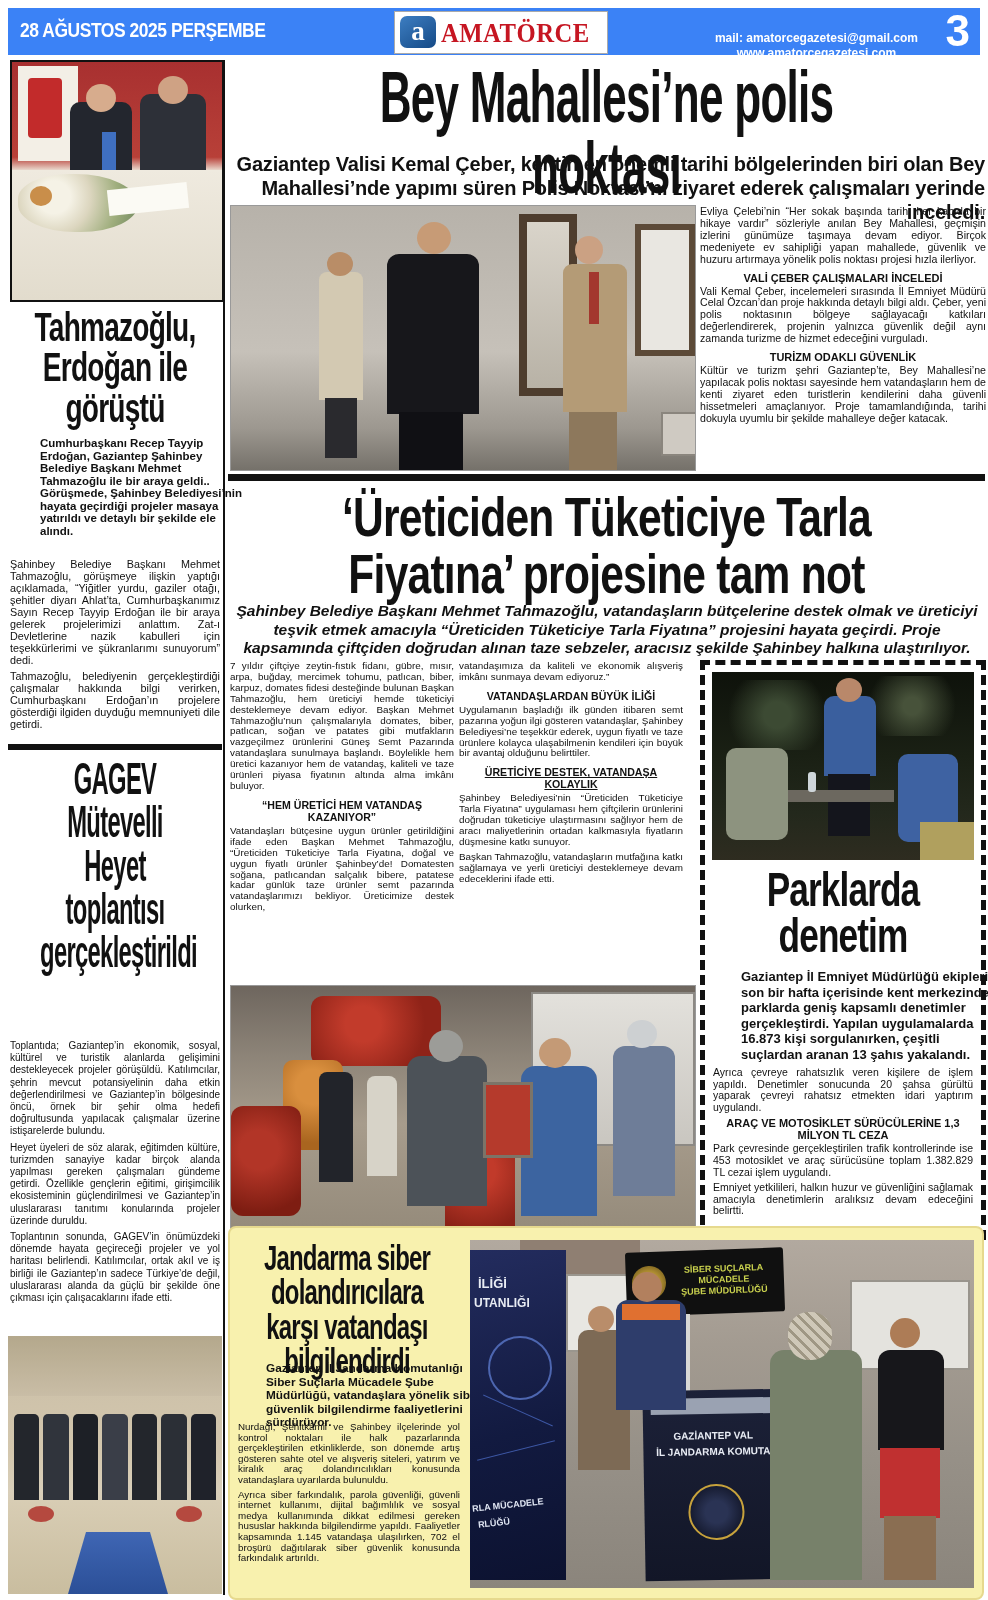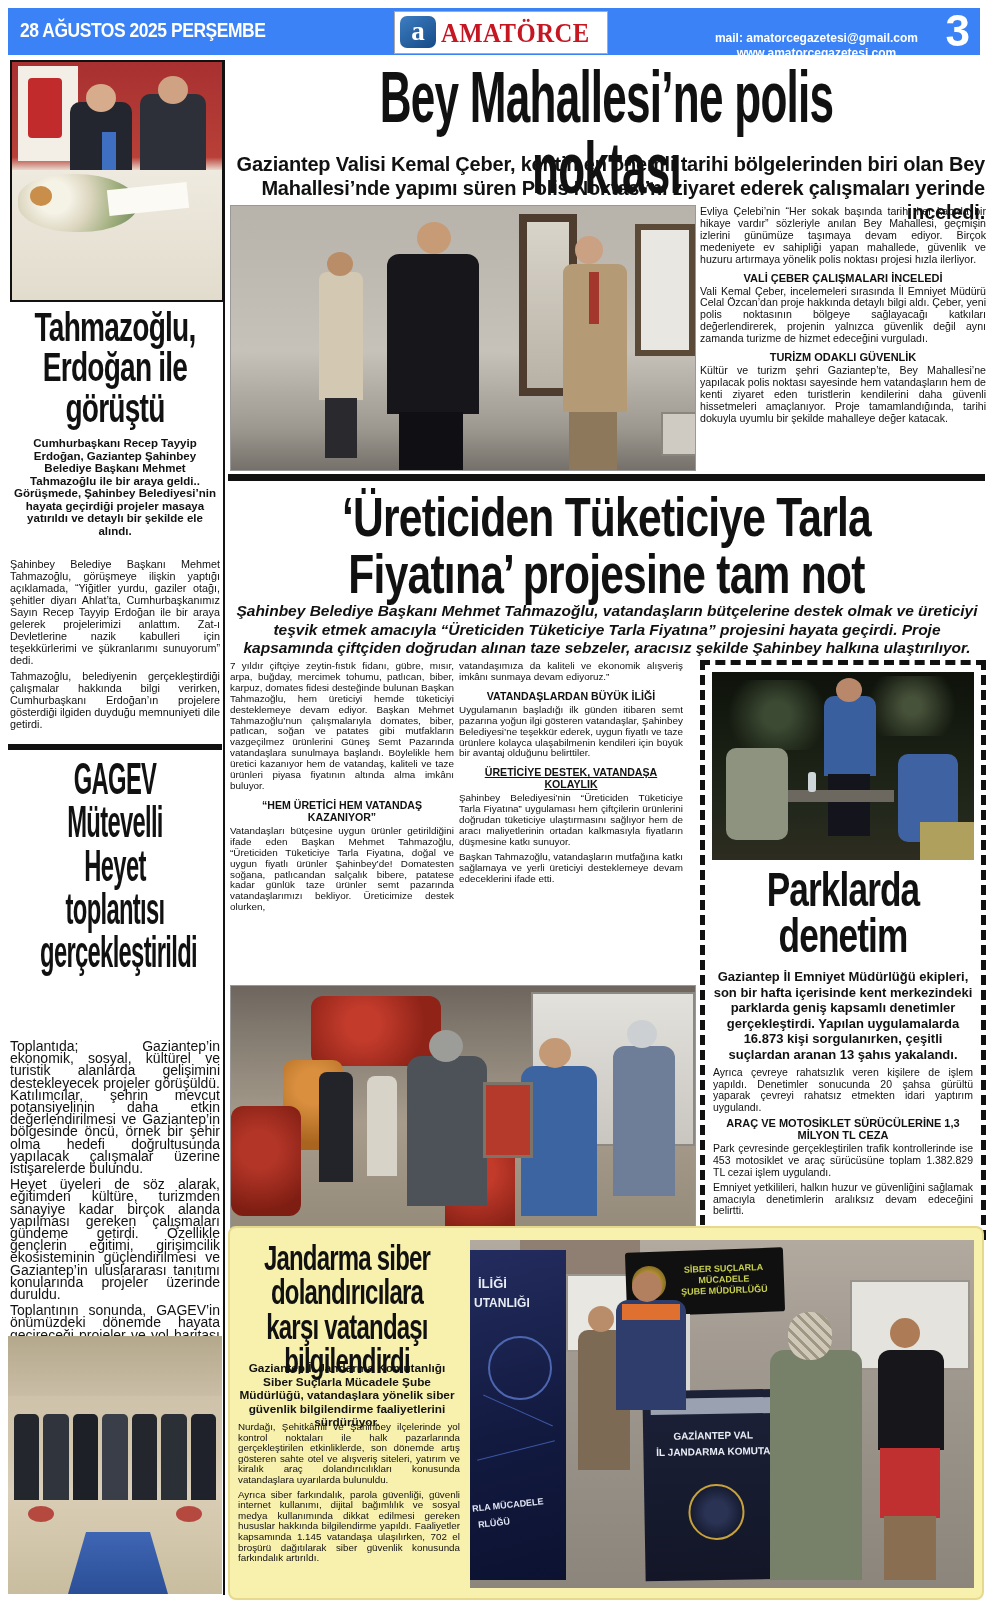--- a/index.html
+++ b/index.html
@@ -23,21 +23,21 @@
   
   .vrule{position:absolute;left:223px;top:60px;width:2px;height:1535px;background:#111;}
   .hrule-main{position:absolute;left:228px;top:474px;width:757px;height:7px;background:#111;}
   .lc-bar{position:absolute;left:8px;top:744px;width:214px;height:6px;background:#111;}
   
   .bighead{font-weight:800;text-align:center;line-height:.98;letter-spacing:-1px;
            transform-origin:center top;white-space:normal;}
   .subhead{font-weight:700;text-align:center;}
   .colhead{font-weight:700;text-align:center;}
   .body-txt{text-align:justify;}
-  .lede{font-weight:700;text-align:center;}
+  .lede{font-weight:700;text-align:left;margin-left:28px;}
   .ital{font-style:italic;}
   p{margin:0 0 4px 0;}
 </style>
 </head>
 <body>
 
 <div id="page">
 
   <div class="masthead">
     <div class="mast-date">28 AĞUSTOS 2025 PERŞEMBE</div>
@@ -71,21 +71,21 @@
   <div class="abs bighead" style="left:8px;top:306px;width:214px;font-size:36px;transform:scale(.78,1.15);">Tahmazoğlu, Erdoğan ile görüştü</div>
   <div class="abs lede" style="left:12px;top:437px;width:206px;font-size:11.5px;line-height:12.5px;">Cumhurbaşkanı Recep Tayyip Erdoğan, Gaziantep Şahinbey Belediye Başkanı Mehmet Tahmazoğlu ile bir araya geldi.. Görüşmede, Şahinbey Belediyesi’nin hayata geçirdiği projeler masaya yatırıldı ve detaylı bir şekilde ele alındı.</div>
   <div class="abs body-txt" style="left:10px;top:558px;width:210px;font-size:10.8px;line-height:12px;">
     <p>Şahinbey Belediye Başkanı Mehmet Tahmazoğlu, görüşmeye ilişkin yaptığı açıklamada, “Yiğitler yurdu, gaziler otağı, şehitler diyarı Ahlat’ta, Cumhurbaşkanımız Sayın Recep Tayyip Erdoğan ile bir araya gelerek projelerimizi anlattım. Zat-ı Devletlerine nazik kabulleri için teşekkürlerimi ve şükranlarımı sunuyorum” dedi.</p>
     <p>Tahmazoğlu, belediyenin gerçekleştirdiği çalışmalar hakkında bilgi verirken, Cumhurbaşkanı Erdoğan’ın projelere gösterdiği ilgiden duyduğu memnuniyeti dile getirdi.</p>
   </div>
 
   <div class="lc-bar"></div>
 
   <div class="abs bighead" style="left:8px;top:758px;width:214px;font-size:34px;transform:scale(.70,1.30);">GAGEV Mütevelli Heyet toplantısı gerçekleştirildi</div>
-  <div class="abs body-txt" style="left:10px;top:1040px;width:210px;font-size:14px;line-height:12.2px;">
+  <div class="abs body-txt" style="left:10px;top:1040px;width:210px;font-size:10px;line-height:12.2px;">
     <p>Toplantıda; Gaziantep’in ekonomik, sosyal, kültürel ve turistik alanlarda gelişimini destekleyecek projeler görüşüldü. Katılımcılar, şehrin mevcut potansiyelinin daha etkin değerlendirilmesi ve Gaziantep’in bölgesinde öncü, örnek bir şehir olma hedefi doğrultusunda yapılacak çalışmalar üzerine istişarelerde bulundu.</p>
     <p>Heyet üyeleri de söz alarak, eğitimden kültüre, turizmden sanayiye kadar birçok alanda yapılması gereken çalışmaları gündeme getirdi. Özellikle gençlerin eğitimi, girişimcilik ekosisteminin güçlendirilmesi ve Gaziantep’in uluslararası tanıtımı konularında projeler üzerinde duruldu.</p>
     <p>Toplantının sonunda, GAGEV’in önümüzdeki dönemde hayata geçireceği projeler ve yol haritası belirlendi. Katılımcılar, ortak akıl ve iş birliği ile Gaziantep’ın sadece Türkiye’de değil, uluslararası alanda da güçlü bir şekilde öne çıkması için çalışacaklarını ifade etti.</p>
   </div>
 
   <div class="ph" style="left:8px;top:1336px;width:214px;height:258px;background:linear-gradient(180deg,#c9bda6 0%,#d3c7ae 45%,#d9cfba 60%,#cdc2a8 100%);">
     <div class="shape" style="left:0;top:0;width:214px;height:60px;background:linear-gradient(180deg,#b4a88c,#c9bda6);"></div>
     <div class="shape" style="left:6px;top:78px;width:202px;height:86px;display:flex;gap:4px;">
       <div style="flex:1;background:#23262c;border-radius:5px 5px 0 0;"></div>
       <div style="flex:1;background:#30343c;border-radius:5px 5px 0 0;"></div>

